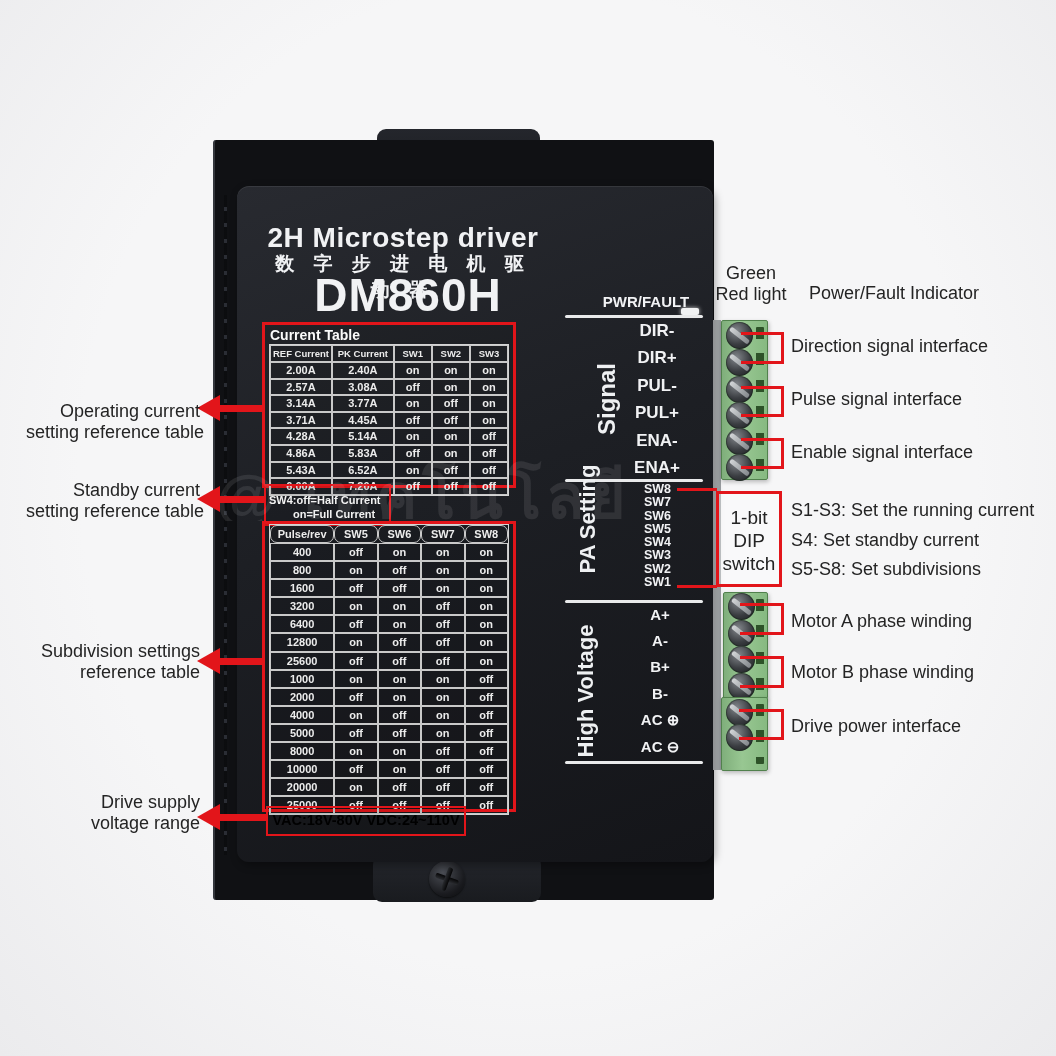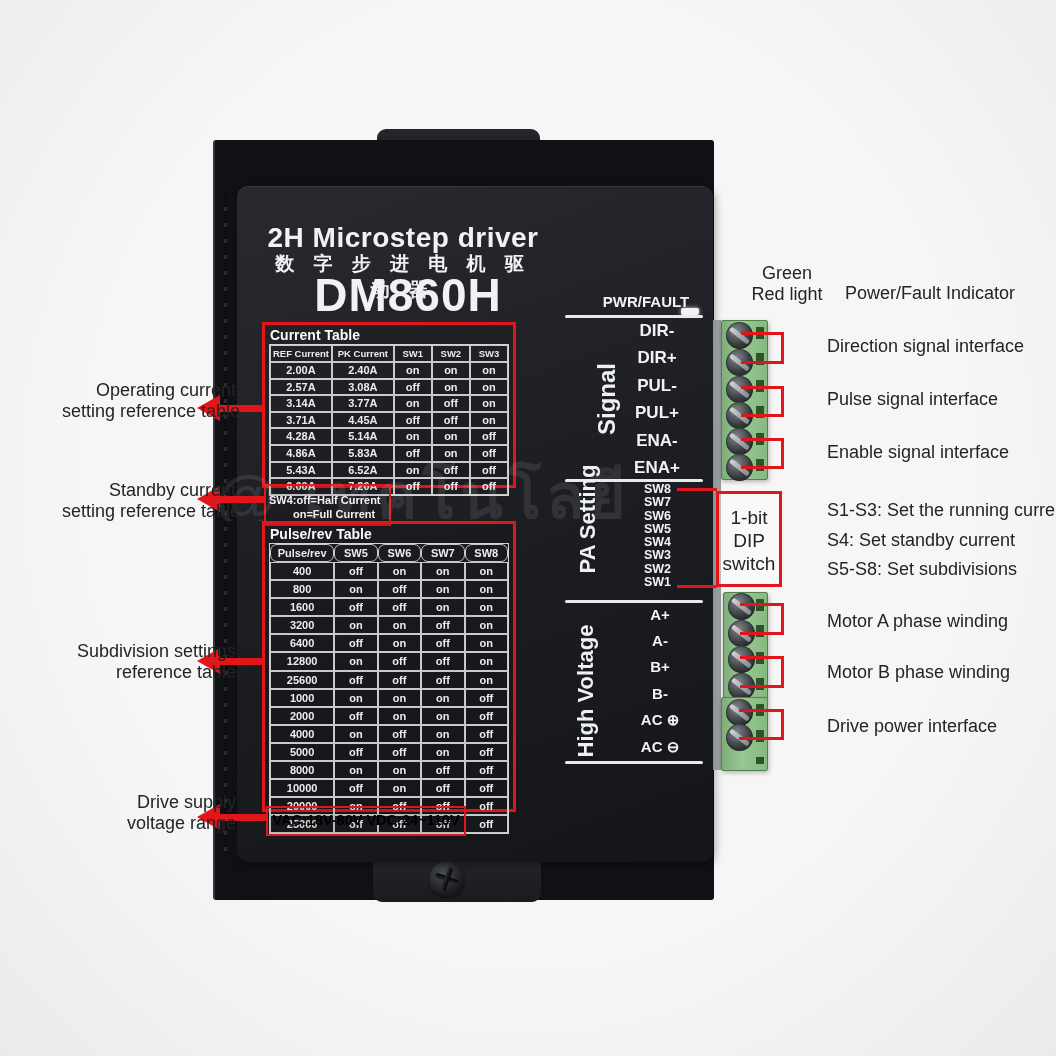--- a/index.html
+++ b/index.html
@@ -69,23 +69,23 @@
   .tb3 .tscrew:nth-child(1){top:1px;} .tb3 .tscrew:nth-child(2){top:26px;}
 
   
   .bracket{border:3px solid #e2151a;border-left:none;}
   .redline{background:#e2151a;}
   .larrow .tri{position:absolute;left:0;top:0;width:0;height:0;border-top:13px solid transparent;border-bottom:13px solid transparent;border-right:23px solid #e2151a;}
   .larrow .bar{position:absolute;left:21px;top:9.5px;height:7px;background:#e2151a;}
   .dipbox{left:716px;top:491px;width:66px;height:96px;border:3px solid #e2151a;color:#242424;font-size:19px;text-align:center;line-height:23px;padding-top:12px;box-sizing:border-box;background:rgba(255,255,255,.35);}
 
   
-  .note{color:#242424;font-size:18px;line-height:21px;white-space:nowrap;padding-left:36px;}
+  .note{color:#242424;font-size:18px;line-height:21px;white-space:nowrap;}
   .left-note{position:absolute;width:174px;text-align:right;left:26px;}
-  .left-notes .left-note:nth-child(1){top:380px;}
+  .left-notes .left-note:nth-child(1){top:401px;}
   .left-notes .left-note:nth-child(2){top:480px;}
   .left-notes .left-note:nth-child(3){top:641px;}
   .left-notes .left-note:nth-child(4){top:792px;}
   .rnote{left:791px;text-align:right;}
   .lednote{left:714px;top:263px;width:74px;text-align:center;line-height:21px;}
   .dipnotes{left:791px;top:496px;line-height:29.5px;}
 
   .watermark{left:216px;top:447px;width:495px;height:74px;overflow:hidden;color:rgba(235,236,240,.10);font-size:62px;font-weight:bold;letter-spacing:5px;white-space:nowrap;}
 </style>
 </head>
@@ -212,21 +212,20 @@
       </div>
   </div>
 </div>
 
 <div class="abs rbox sw4box">
   <div class="l1">SW4:off=Half Current</div>
   <div class="l2">on=Full Current</div>
 </div>
 
 <div class="abs rbox ptab" style="left:262px;top:521px;width:248px;height:285px;">
-  <div class="tbl-title">Pulse/rev Table</div>
   <div class="grid-table">
     <div class="gr hdr">
         <div class="gc">Pulse/rev</div>
         <div class="gc">SW5</div>
         <div class="gc">SW6</div>
         <div class="gc">SW7</div>
         <div class="gc">SW8</div>
       </div>
     <div>
         <div class="gr">

